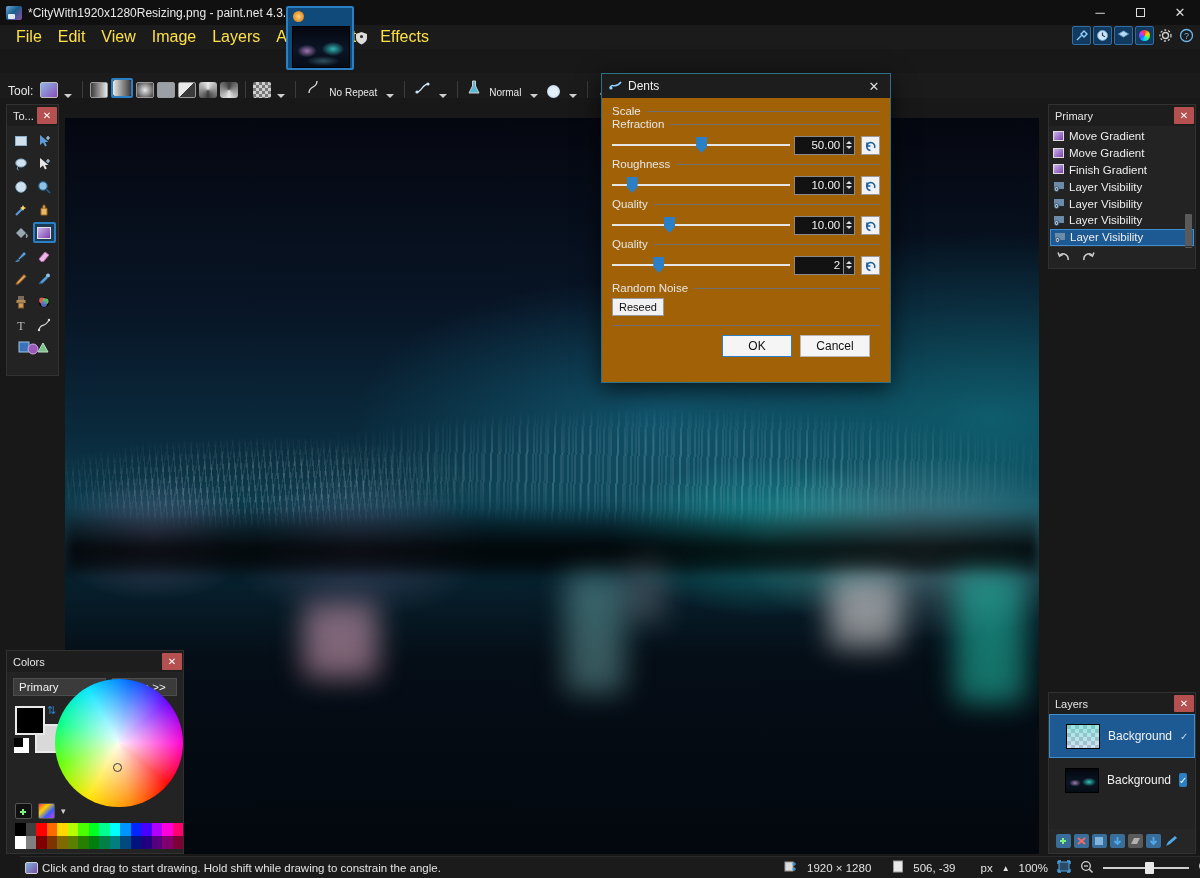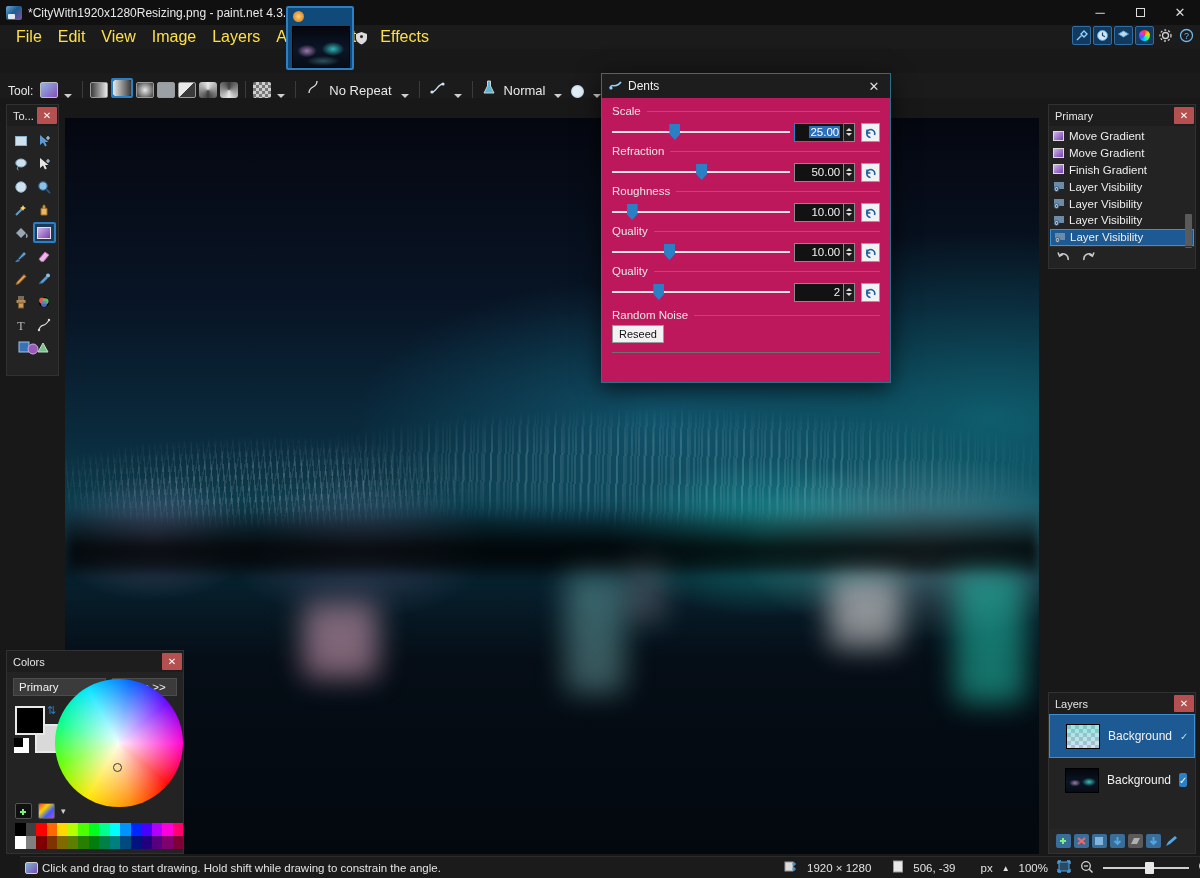--- a/index.html
+++ b/index.html
@@ -39,21 +39,21 @@
        linear-gradient(180deg,#05070f 0%,#0b1526 55%,#070d16 100%); }
   .shield { position:absolute; left:355px; top:31px; width:13px; height:14px; }
 
   
   .toolbar2 { position:absolute; left:0; top:73px; width:1200px; height:25px; background:#1b1b1b; display:flex; align-items:flex-end; padding-left:8px; gap:3px; }
   .tlabel { font-size:12px; color:#e8e8e8; margin-right:4px; }
   .sqico { width:18px; height:16px; border-radius:2px; display:inline-block; }
   .tb-sep { width:1px; height:17px; background:#3b3b3b; margin:0 4px; }
   .caret { width:0;height:0;border-left:4px solid transparent;border-right:4px solid transparent;border-top:4px solid #cfcfcf; margin:0 3px; }
   .sel-box { border:2px solid #2b7fc4; border-radius:2px; padding:0; }
-  .ttext { font-size:13px; color:#e8e8e8; padding:0 3px; }
+  .ttext { font-size:10px; color:#e8e8e8; padding:0 3px; }
 
   
   .tools { position:absolute; left:6px; top:104px; width:53px; height:272px; background:#232323; border:1px solid #313131; }
   .panel-head { height:21px; background:#1d1d1d; display:flex; align-items:center; justify-content:space-between; padding-left:6px; }
   .panel-head .t { font-size:11px; color:#e4e4e4; }
   .pclose { width:20px; height:17px; background:#b4504f; color:#fff; font-size:10px; display:flex; align-items:center; justify-content:center; margin-right:1px; border-radius:1px; }
   .toolgrid { display:grid; grid-template-columns:1fr 1fr; padding:4px 2px; gap:2px 0; }
   .tool { height:21px; display:flex; align-items:center; justify-content:center; border-radius:2px; }
   .tool.active { border:2px solid #2b7fc4; background:#1b3a56; }
 
@@ -81,21 +81,21 @@
      -webkit-mask-image:radial-gradient(ellipse 300px 60px at 20% 60%, #000 30%, transparent 80%); }
   .darkband { position:absolute; left:0; right:0; top:395px; height:60px; background:linear-gradient(180deg, rgba(0,0,0,.1), rgba(0,0,0,.85) 60%, rgba(0,0,0,.55)); filter:blur(6px); }
   .refl { position:absolute; border-radius:8px; filter:blur(14px); }
   .r1 { left:238px; top:485px; width:75px; height:75px; background:rgba(225,170,195,.55); }
   .r2 { left:500px; top:455px; width:60px; height:120px; background:rgba(150,230,225,.35); }
   .r3 { left:765px; top:460px; width:70px; height:70px; background:rgba(235,230,230,.55); }
   .r4 { left:890px; top:455px; width:70px; height:130px; background:rgba(35,215,190,.50); }
   .r5 { left:560px; top:445px; width:40px; height:60px; background:rgba(225,215,225,.22); }
 
   
-  .dialog { position:absolute; left:601px; top:73px; width:290px; height:310px; background:#be185d; border:1px solid #2f6f86; box-shadow:0 6px 22px rgba(0,0,0,.65); }
+  .dialog { position:absolute; left:601px; top:73px; width:290px; height:310px; background:#a16207; border:1px solid #2f6f86; box-shadow:0 6px 22px rgba(0,0,0,.65); }
   .dlg-title { height:24px; background:#1d1d1d; display:flex; align-items:center; padding-left:7px; }
   .dlg-ico { width:13px; height:12px; margin-right:6px; }
   .dlg-name { font-size:12px; color:#f0f0f0; }
   .dlg-x { position:absolute; right:0; top:0; width:32px; height:24px; display:flex; align-items:center; justify-content:center; color:#ddd; font-size:13px; }
   .dlg-body { padding:6px 10px 0 10px; }
   .grp { display:flex; align-items:center; gap:6px; margin-top:1px; }
   .grp .lbl { font-size:11.5px; color:#e6e6e6; white-space:nowrap; }
   .grp .rule { flex:1; height:1px; background:#6f6f6f; }
   .row { display:flex; align-items:center; height:24px; margin-top:3px; }
   .slider { position:relative; width:186px; height:20px; }
@@ -442,39 +442,20 @@
       </span>
       <span class="dlg-name">Dents</span>
       <span class="dlg-x">✕</span>
     </div>
     <div class="dlg-body">
 
       <div class="grp">
         <span class="lbl">Scale</span>
         <span class="rule"></span>
       </div>
-      <div class="row">
-        <div class="slider">
-          <div class="strack"></div>
-          <div class="sthumb" style="left:35%"></div>
-        </div>
-        <div class="spin focus">
-            <span class="hl">25.00</span>
-          </div>
-        <div class="spinbtns">
-            <i class="sb-up"></i>
-            <i class="sb-dn"></i>
-          </div>
-        <div class="reset">
-          <svg width="13" height="13" viewBox="0 0 13 13">
-              <path d="M10.5 9 A4 4 0 1 0 6.5 11.5" stroke="#1a5f9e" fill="none" stroke-width="1.6"></path>
-              <path d="M3 3.5 L3 7 L6.4 7" stroke="#1a5f9e" fill="none" stroke-width="1.6"></path>
-            </svg>
-        </div>
-      </div>
 
       <div class="grp">
         <span class="lbl">Refraction</span>
         <span class="rule"></span>
       </div>
       <div class="row">
         <div class="slider">
           <div class="strack"></div>
           <div class="sthumb" style="left:50%"></div>
         </div>
@@ -567,20 +548,24 @@
 
       <div class="grp" style="margin-top:5px;">
         <span class="lbl">Random Noise</span>
         <span class="rule"></span>
       </div>
       <div>
         <span class="reseed">Reseed</span>
       </div>
 
       <div class="dlg-sep"></div>
+      <div class="dlg-foot">
+        <div class="btn def">OK</div>
+        <div class="btn">Cancel</div>
+      </div>
     </div>
   </div>
 
   <div class="history">
     <div class="panel-head">
       <span class="t">Primary</span>
       <span class="pclose">✕</span>
     </div>
     <div class="hlist">
       <div class="hitem">

